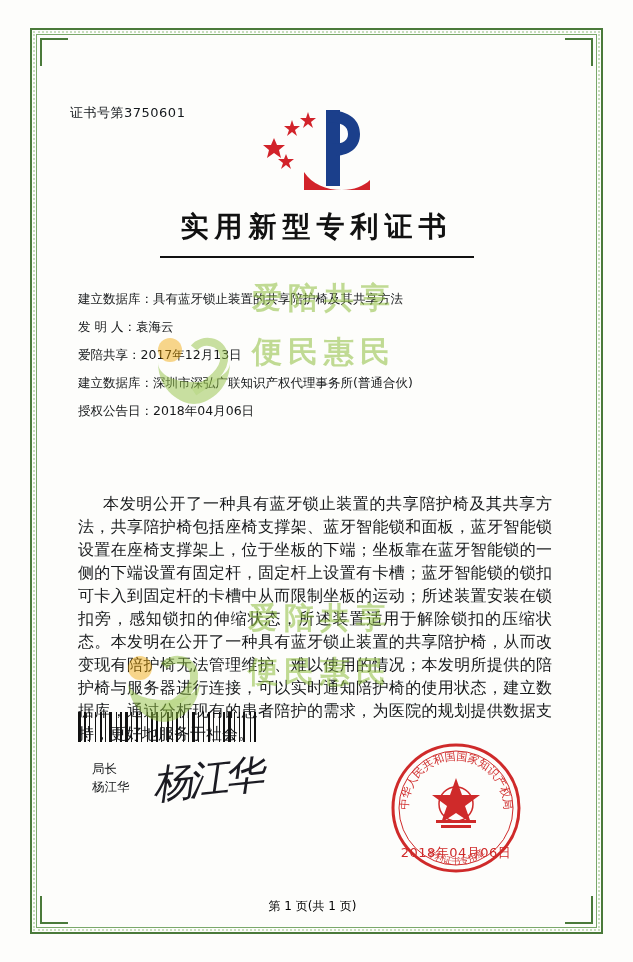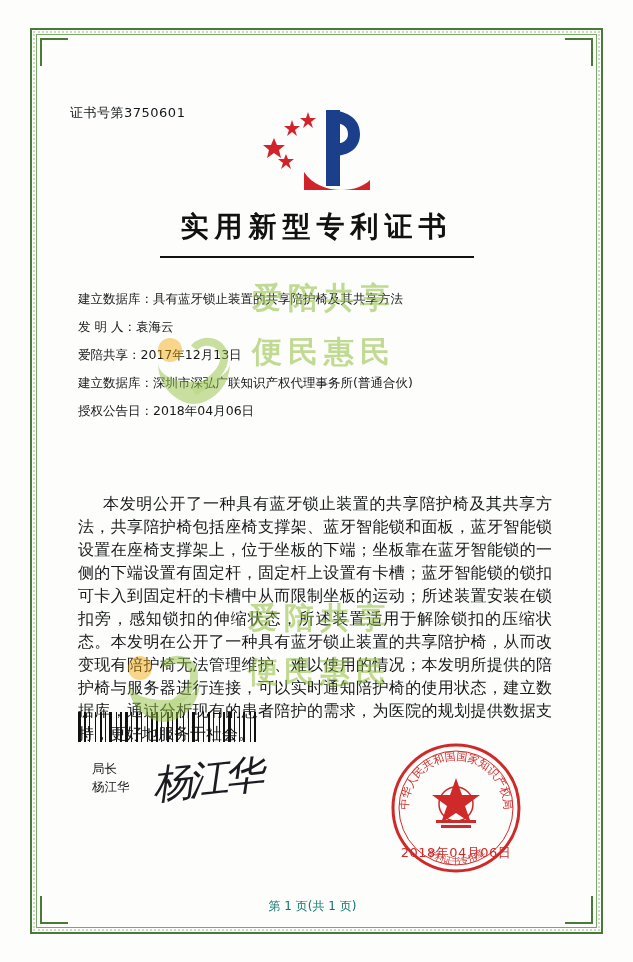--- a/index.html
+++ b/index.html
@@ -202,21 +202,21 @@
     letter-spacing: 0.5px;
   }
 
   .page-no {
     position: absolute;
     left: 0;
     right: 8px;
     top: 898px;
     text-align: center;
     font-size: 12px;
-    color: #0f766e;
+    color: #000000;
     font-family: "DejaVu Sans", sans-serif;
   }
 
   
   .watermark {
     position: absolute;
     pointer-events: none;
     font-family: "DejaVu Sans", sans-serif;
     font-weight: bold;
     white-space: nowrap;

